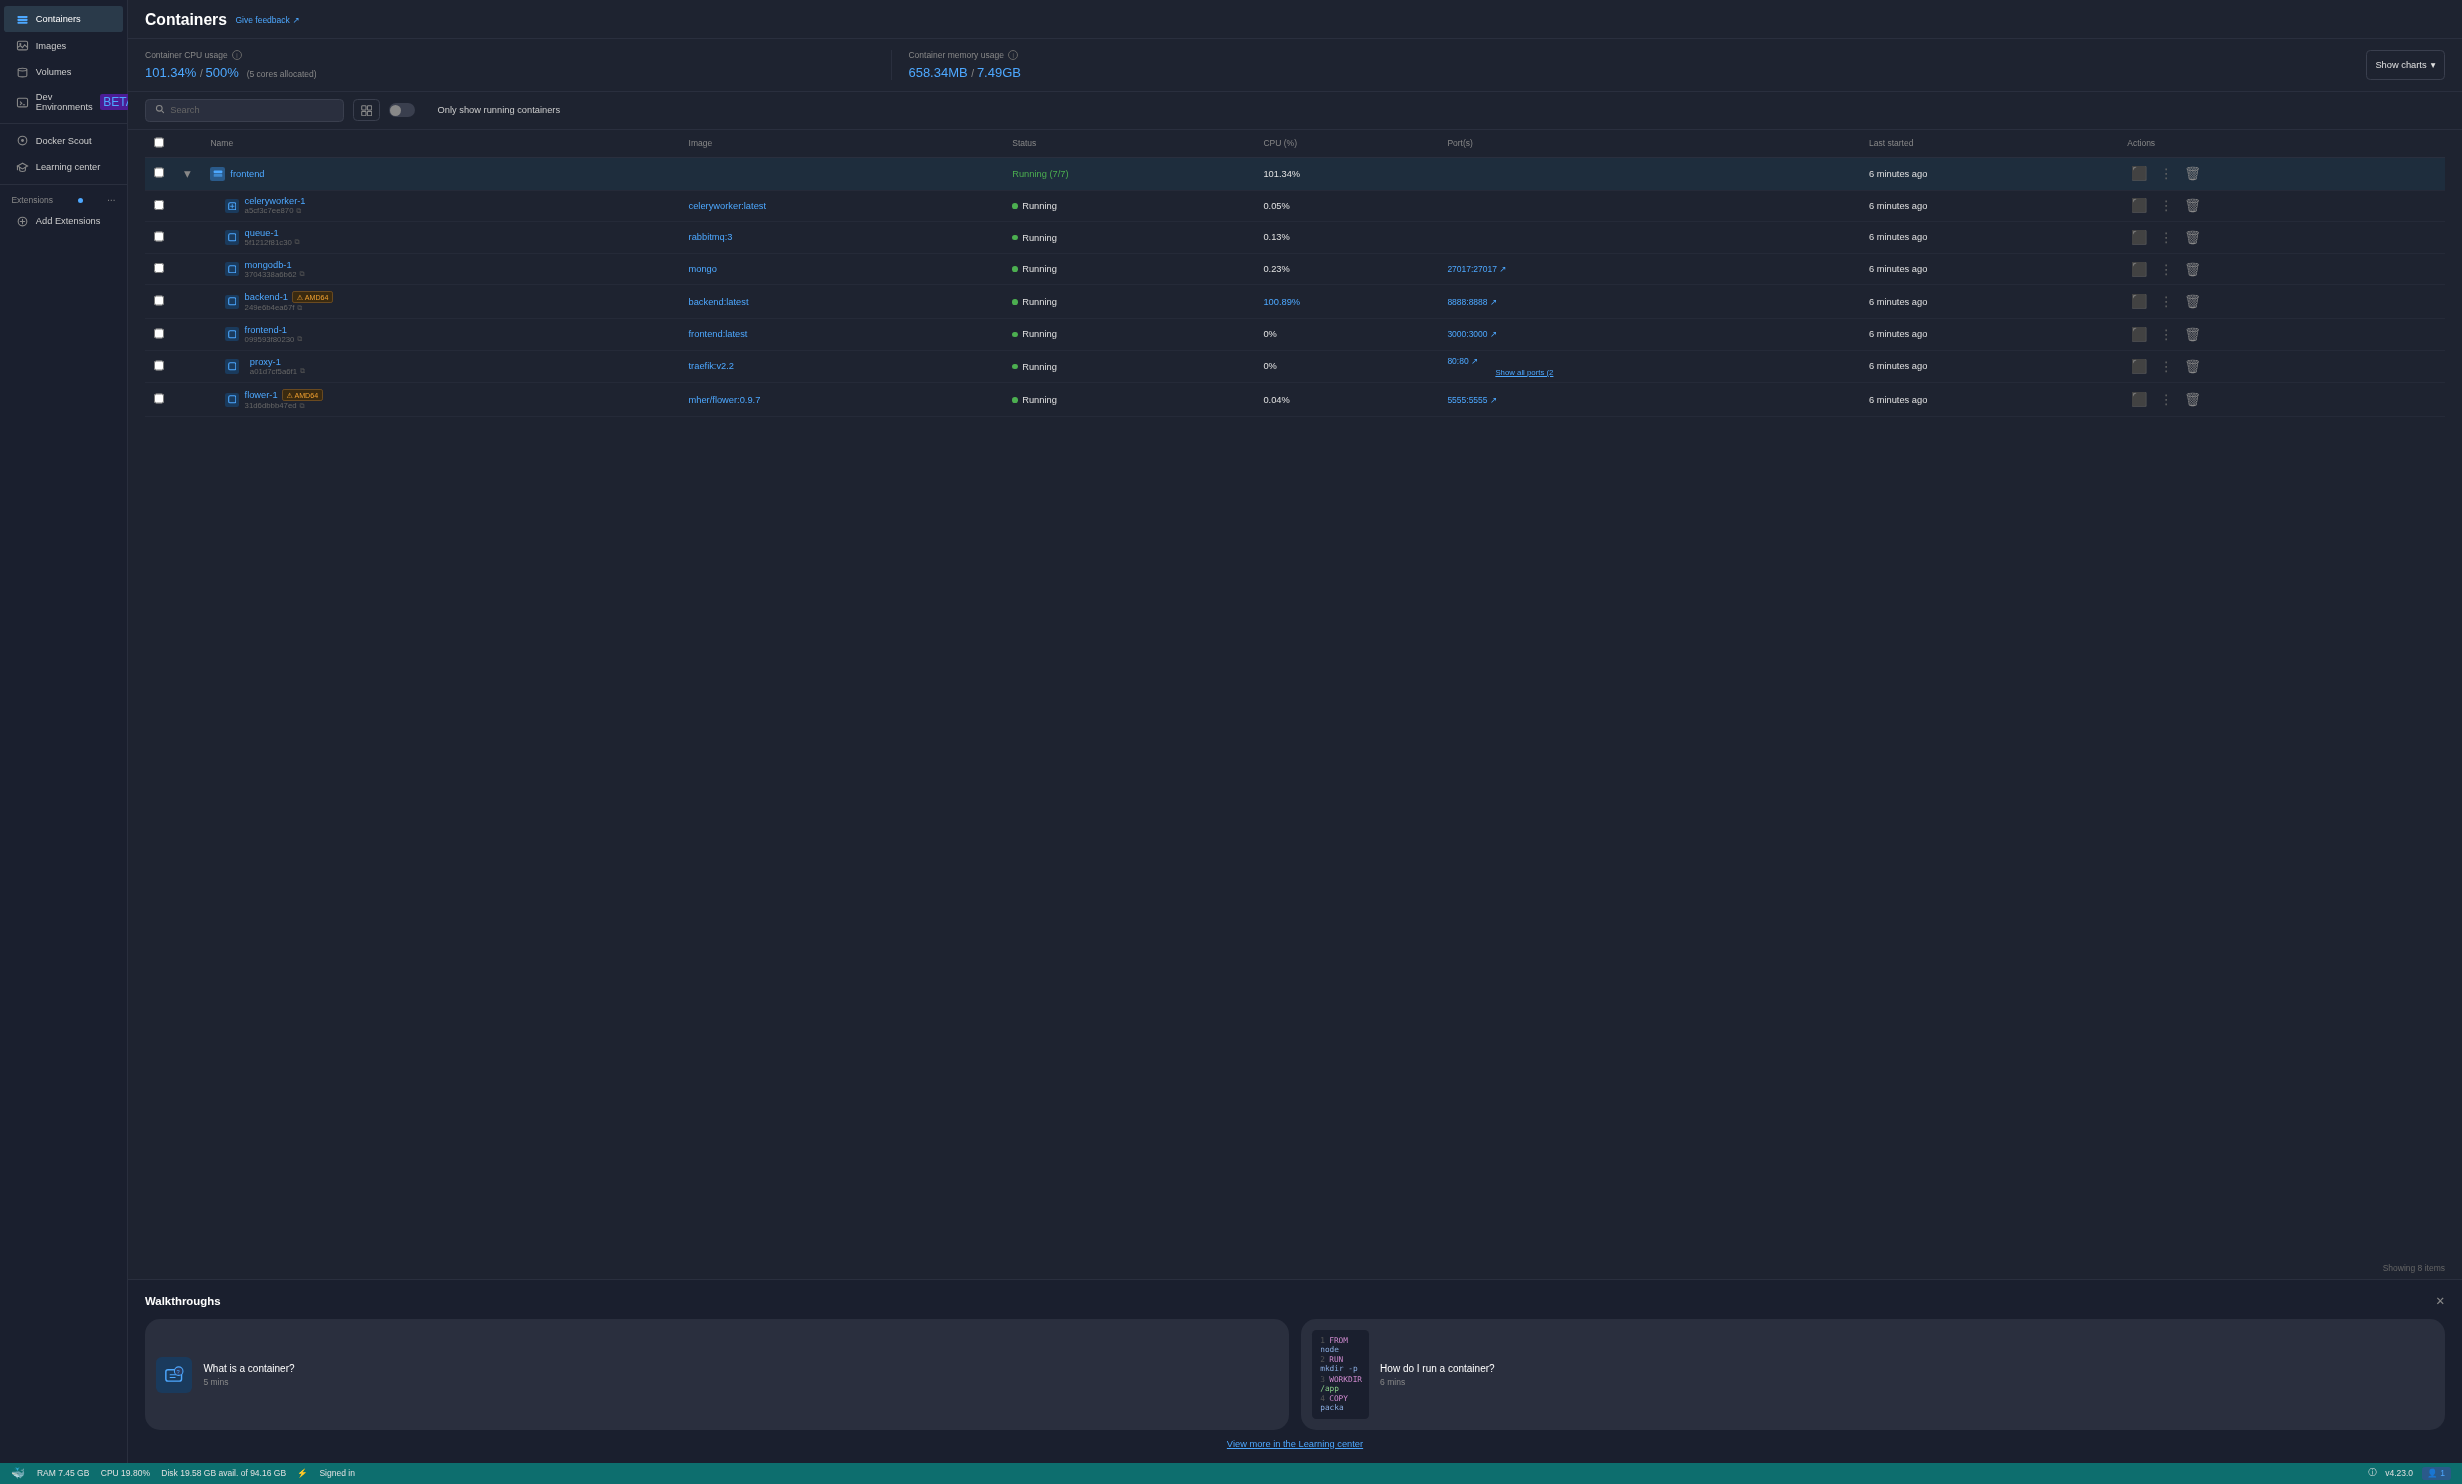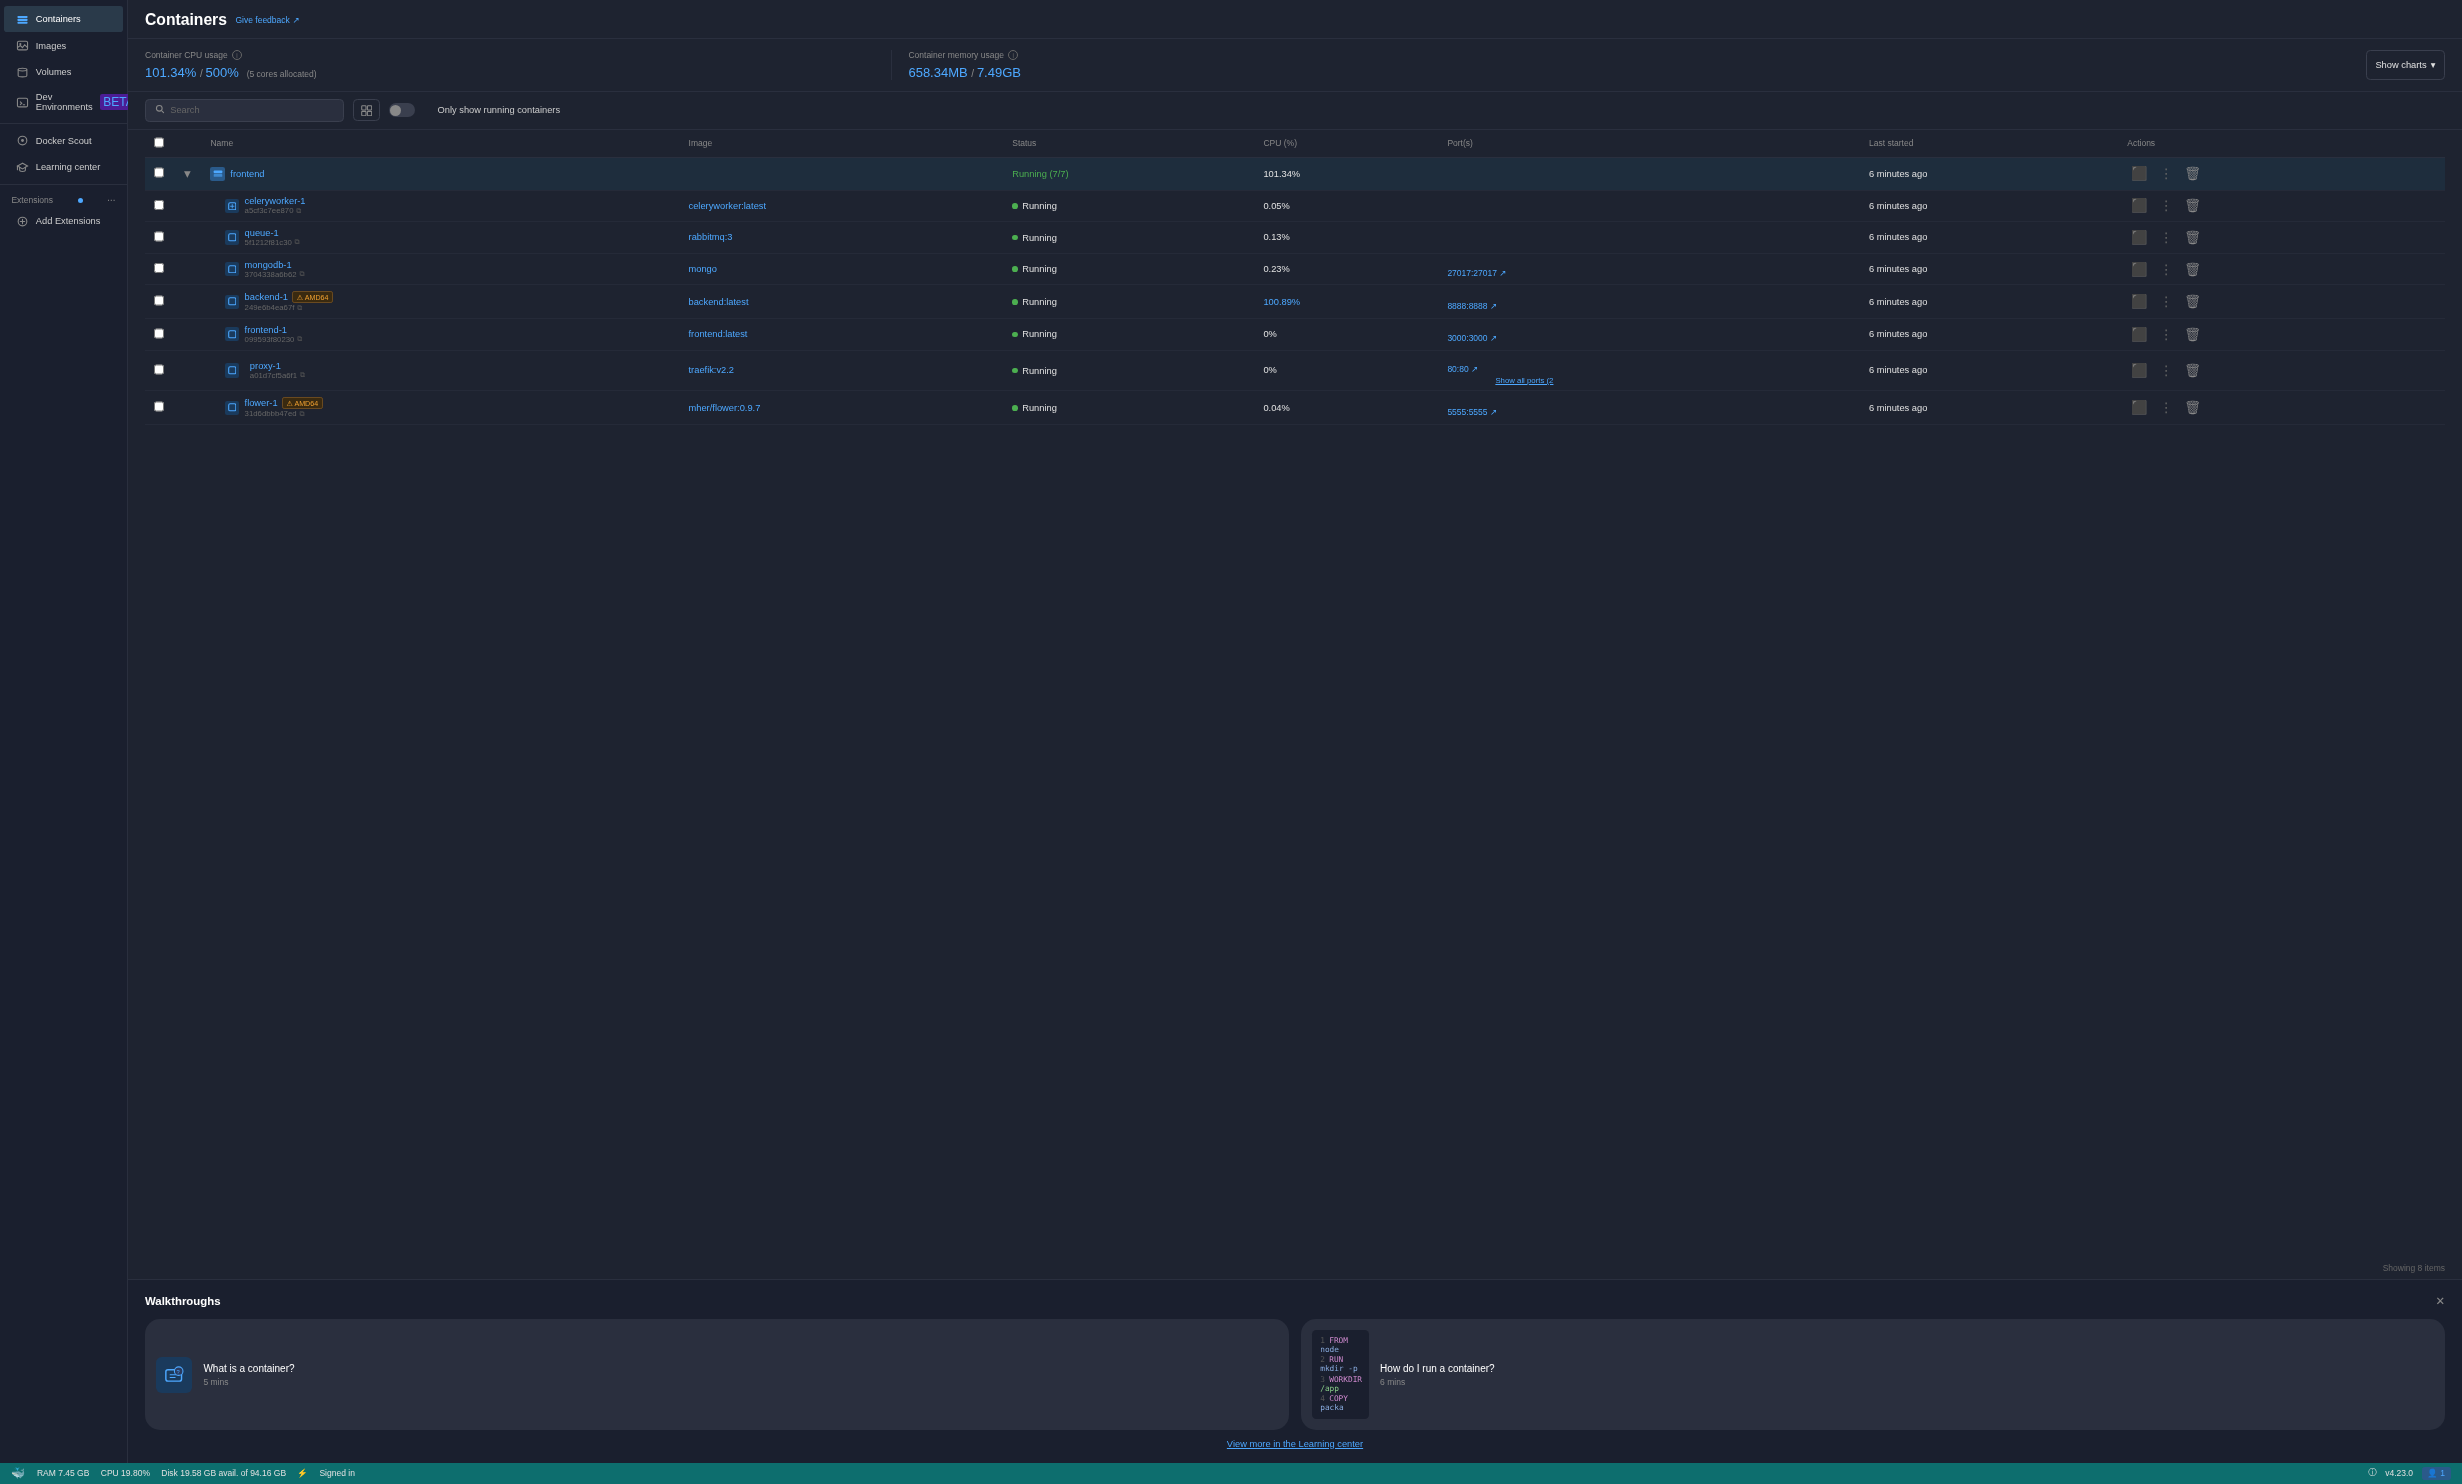--- a/index.html
+++ b/index.html
@@ -56,21 +56,21 @@
     .row-selected td { background: #1e2d3d !important; }
 
     .container-name-link { color: #4da8ff; text-decoration: none; font-weight: 500; }
     .container-id { color: #666; font-size: 7.8px; display: flex; align-items: center; gap: 2.8px; }
     .copy-icon { color: #555; cursor: pointer; font-size: 7.1px; }
     .amd-badge { background: #3a2a10; color: #f0a030; border: 0.7px solid #6a4a20; font-size: 7.1px; padding: 0.7px 3.6px; border-radius: 2.1px; display: inline-flex; align-items: center; gap: 2.1px; }
     .status-badge { display: inline-flex; align-items: center; gap: 4.3px; }
     .status-dot { width: 5.7px; height: 5.7px; border-radius: 50%; background: #4caf50; }
     .image-link { color: #4da8ff; text-decoration: none; }
     .port-link { color: #4da8ff; text-decoration: none; font-size: 8.5px; display: flex; align-items: center; gap: 2.1px; }
-    .port-cell { display: flex; flex-direction: column; gap: 1.4px; margin-top: 8px; }
+    .port-cell { display: flex; flex-direction: column; gap: 1.4px; }
     .show-all-ports { color: #4da8ff; font-size: 7.8px; text-decoration: underline; cursor: pointer; padding-left: 48px; }
     .cpu-high { color: #4da8ff; }
     .action-btn { background: transparent; border: none; color: #666; cursor: pointer; padding: 2.1px 4.3px; border-radius: 2.1px; }
     .stop-btn { color: #888; }
     .delete-btn { color: #888; }
     .checkbox { width: 10.7px; height: 10.7px; cursor: pointer; }
 
     .group-row td { background: #1e2330; }
     .group-expand { background: transparent; border: none; color: #888; cursor: pointer; padding: 2.8px; }
 

